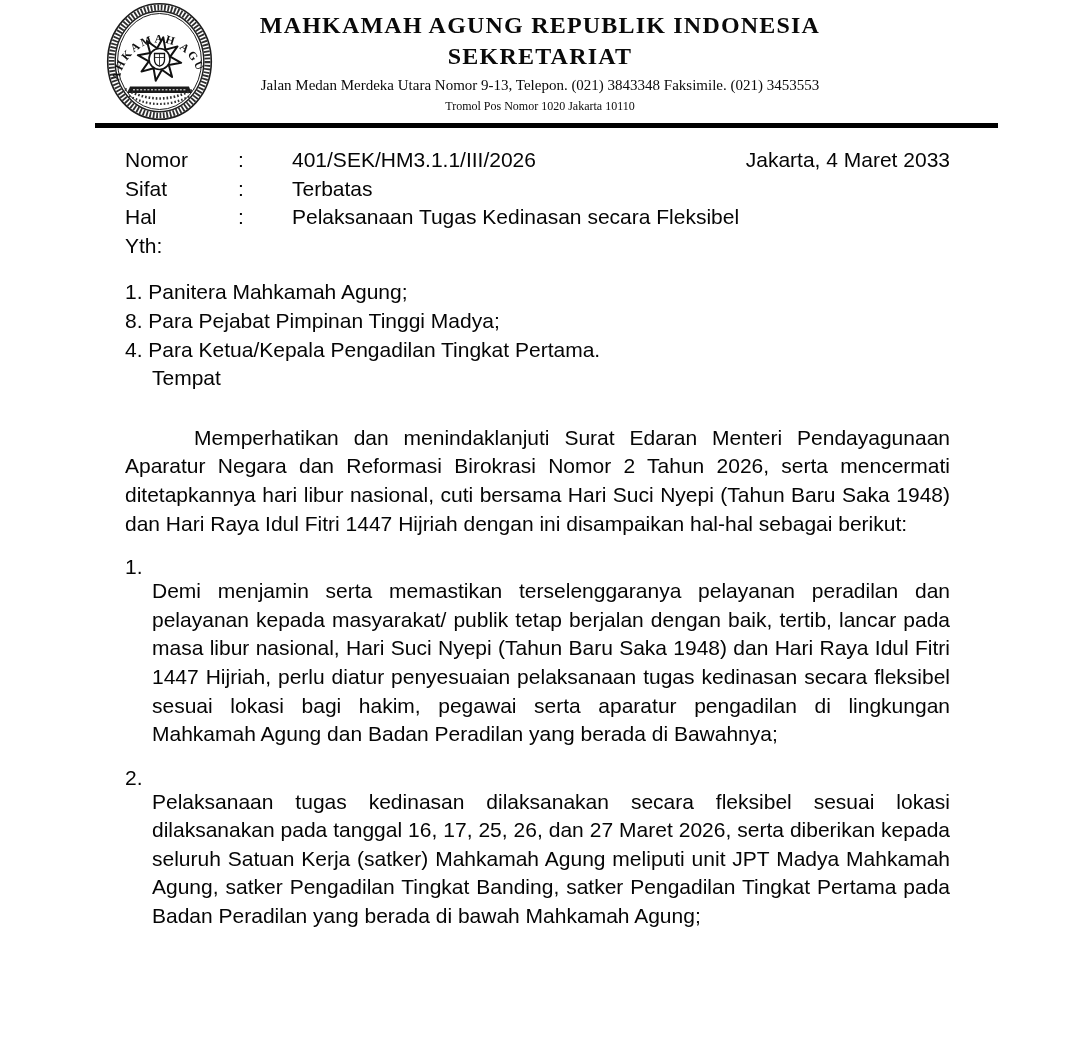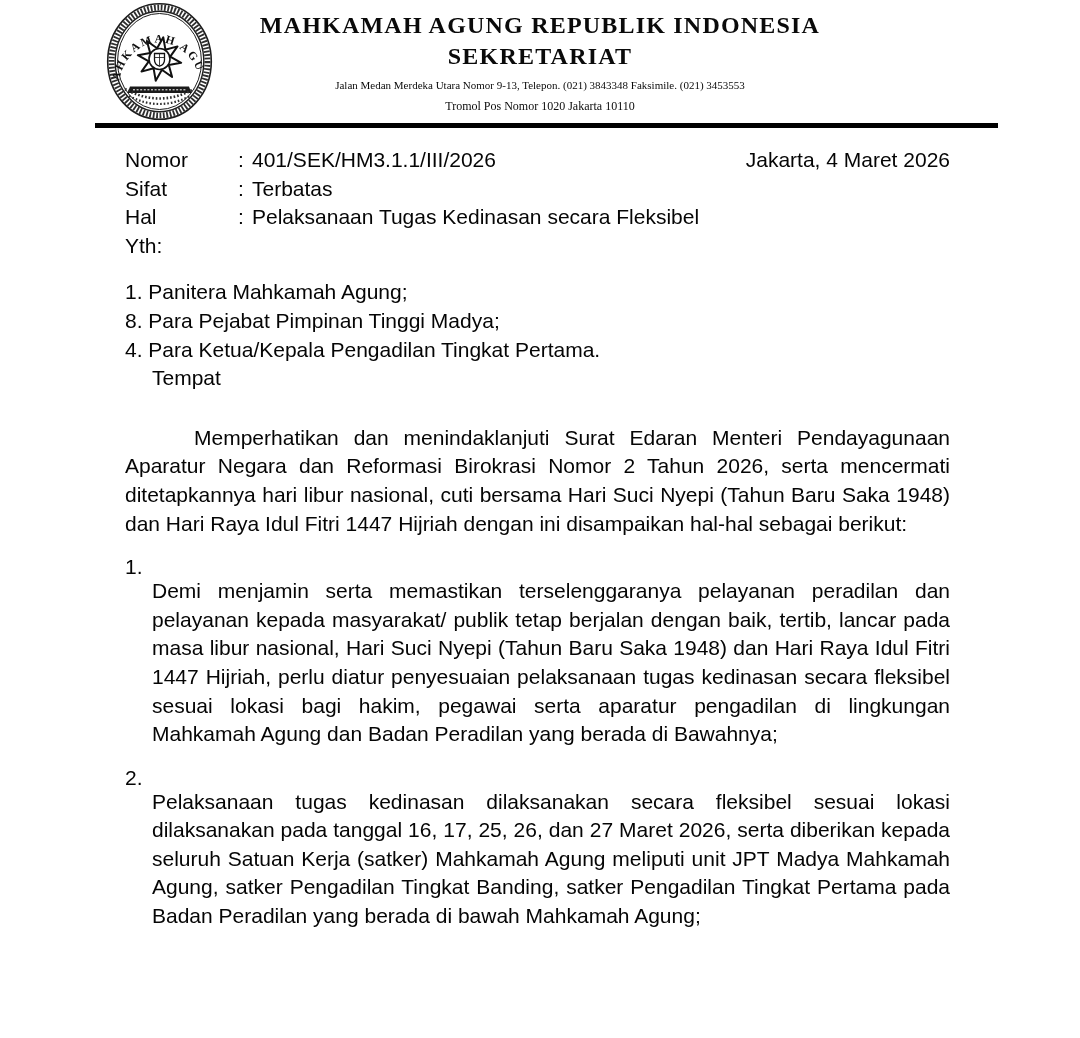--- a/index.html
+++ b/index.html
@@ -20,21 +20,21 @@
   .org-line {
     font-family: "Liberation Serif", "DejaVu Serif", serif;
     font-weight: bold;
     font-size: 24px;
     line-height: 31px;
     letter-spacing: 1.2px;
     color: #0a0a0a;
   }
   .addr-line1 {
     font-family: "Liberation Serif", "DejaVu Serif", serif;
-    font-size: 11px; line-height: 21px; margin-top: 3px; color: #0a0a0a;
+    font-size: 15px; line-height: 21px; margin-top: 3px; color: #0a0a0a;
   }
   .addr-line2 {
     font-family: "Liberation Serif", "DejaVu Serif", serif;
     font-size: 12px; line-height: 20px; color: #0a0a0a;
   }
   .head-rule { height: 5px; background: #000000; margin: 7px 82px 0 95px; }
 
   
   .content {
     margin-left: 125px;
@@ -42,21 +42,21 @@
     font-size: 21px;
     line-height: 28.6px;
     color: #050505;
   }
 
   
   .meta { position: relative; margin-top: 18px; }
   .meta-row { display: flex; }
   .meta-label { width: 113px; flex: none; }
   .meta-colon { width: 14px; flex: none; }
-  .meta-value { flex: 1; }
+  .meta-value { flex: 1; margin-left: 40px; }
   .place-date { position: absolute; top: 0; right: 0; }
 
   
   .recipients { }
   .recipient-list { margin-top: 18px; }
   .tempat { margin-left: 27px; }
 
   
   .opening {
     margin-top: 31px;
@@ -112,21 +112,21 @@
       <div class="meta-row">
         <span class="meta-label">Sifat</span>
         <span class="meta-colon">:</span>
         <span class="meta-value">Terbatas</span>
       </div>
       <div class="meta-row">
         <span class="meta-label">Hal</span>
         <span class="meta-colon">:</span>
         <span class="meta-value">Pelaksanaan Tugas Kedinasan secara Fleksibel</span>
       </div>
-      <span class="place-date">Jakarta, 4 Maret 2026</span>
+      <span class="place-date">Jakarta, 4 Maret 2033</span>
     </section>
 
     <section class="recipients">
       <div>Yth:</div>
       <div class="recipient-list">
         <div>1. Panitera Mahkamah Agung;</div>
         <div>8. Para Pejabat Pimpinan Tinggi Madya;</div>
         <div>4. Para Ketua/Kepala Pengadilan Tingkat Pertama.</div>
         <div class="tempat">Tempat</div>
       </div>

